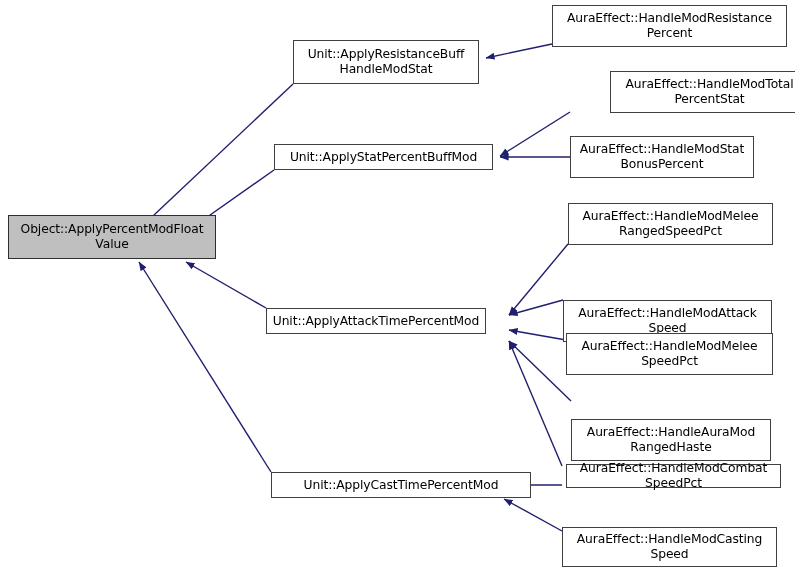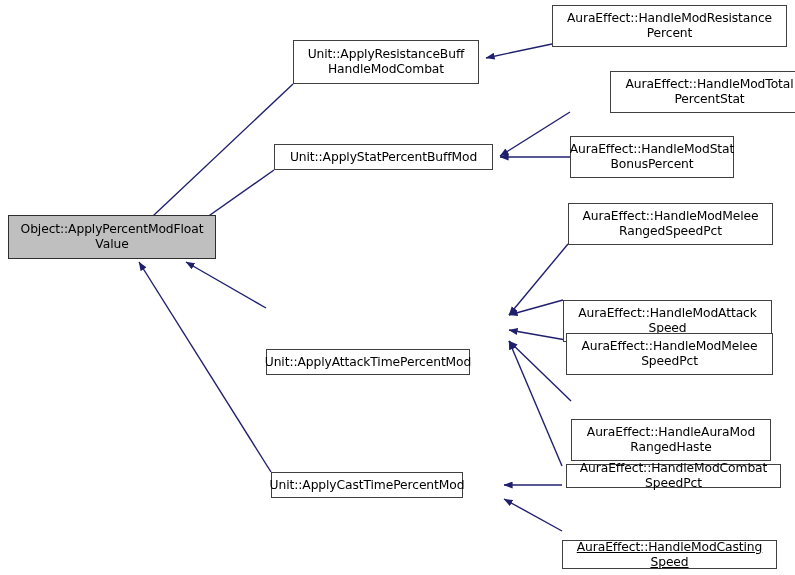--- a/index.html
+++ b/index.html
@@ -71,48 +71,48 @@
         <line x1="562" y1="466" x2="509" y2="341" marker-end="url(#arrowhead)"></line>
         <line x1="562" y1="485" x2="504" y2="485" marker-end="url(#arrowhead)"></line>
         <line x1="562" y1="531" x2="504" y2="499" marker-end="url(#arrowhead)"></line>
       </g>
   </svg>
 
   <div class="node root" style="left: 8px; top: 215px; width: 208px; height: 44px;">Object::ApplyPercentModFloat
 Value</div>
 
   <div class="node" style="left: 293px; top: 40px; width: 186px; height: 44px;">Unit::ApplyResistanceBuff
-HandleModCombat</div>
+HandleModStat</div>
 
   <div class="node" style="left: 274px; top: 144px; width: 219px; height: 26px; text-align: right;">Unit::ApplyStatPercentBuffMod</div>
 
-  <div class="node" style="left: 266px; top: 308px; width: 204px; height: 26px; margin-top: 41px;">Unit::ApplyAttackTimePercentMod</div>
+  <div class="node" style="left: 266px; top: 308px; width: 220px; height: 26px;">Unit::ApplyAttackTimePercentMod</div>
 
-  <div class="node" style="left: 271px; top: 472px; width: 192px; height: 26px;">Unit::ApplyCastTimePercentMod</div>
+  <div class="node" style="left: 271px; top: 472px; width: 260px; height: 26px;">Unit::ApplyCastTimePercentMod</div>
 
   <div class="node" style="left: 552px; top: 5px; width: 235px; height: 42px;">AuraEffect::HandleModResistance
 Percent</div>
 
   <div class="node" style="left: 570px; top: 71px; width: 199px; height: 42px; margin-left: 40px;">AuraEffect::HandleModTotal
 PercentStat</div>
 
-  <div class="node" style="left: 570px; top: 136px; width: 164px; height: 42px;">AuraEffect::HandleModStat
+  <div class="node" style="left: 570px; top: 136px; width: 184px; height: 42px;">AuraEffect::HandleModStat
 BonusPercent</div>
 
   <div class="node" style="left: 568px; top: 203px; width: 205px; height: 42px;">AuraEffect::HandleModMelee
 RangedSpeedPct</div>
 
   <div class="node" style="left: 563px; top: 268px; width: 209px; height: 42px; margin-top: 32px;">AuraEffect::HandleModAttack
 Speed</div>
 
   <div class="node" style="left: 566px; top: 333px; width: 207px; height: 42px;">AuraEffect::HandleModMelee
 SpeedPct</div>
 
   <div class="node" style="left: 571px; top: 399px; width: 200px; height: 42px; margin-top: 20px;">AuraEffect::HandleAuraMod
 RangedHaste</div>
 
   <div class="node" style="left: 566px; top: 464px; width: 215px; height: 24px;">AuraEffect::HandleModCombat
 SpeedPct</div>
 
-  <div class="node" style="left: 562px; top: 540px; width: 215px; height: 29px; text-decoration: underline;">AuraEffect::HandleModCasting
+  <div class="node" style="left: 562px; top: 527px; width: 215px; height: 40px;">AuraEffect::HandleModCasting
 Speed</div>
 
 </div>
 
 </body></html>

